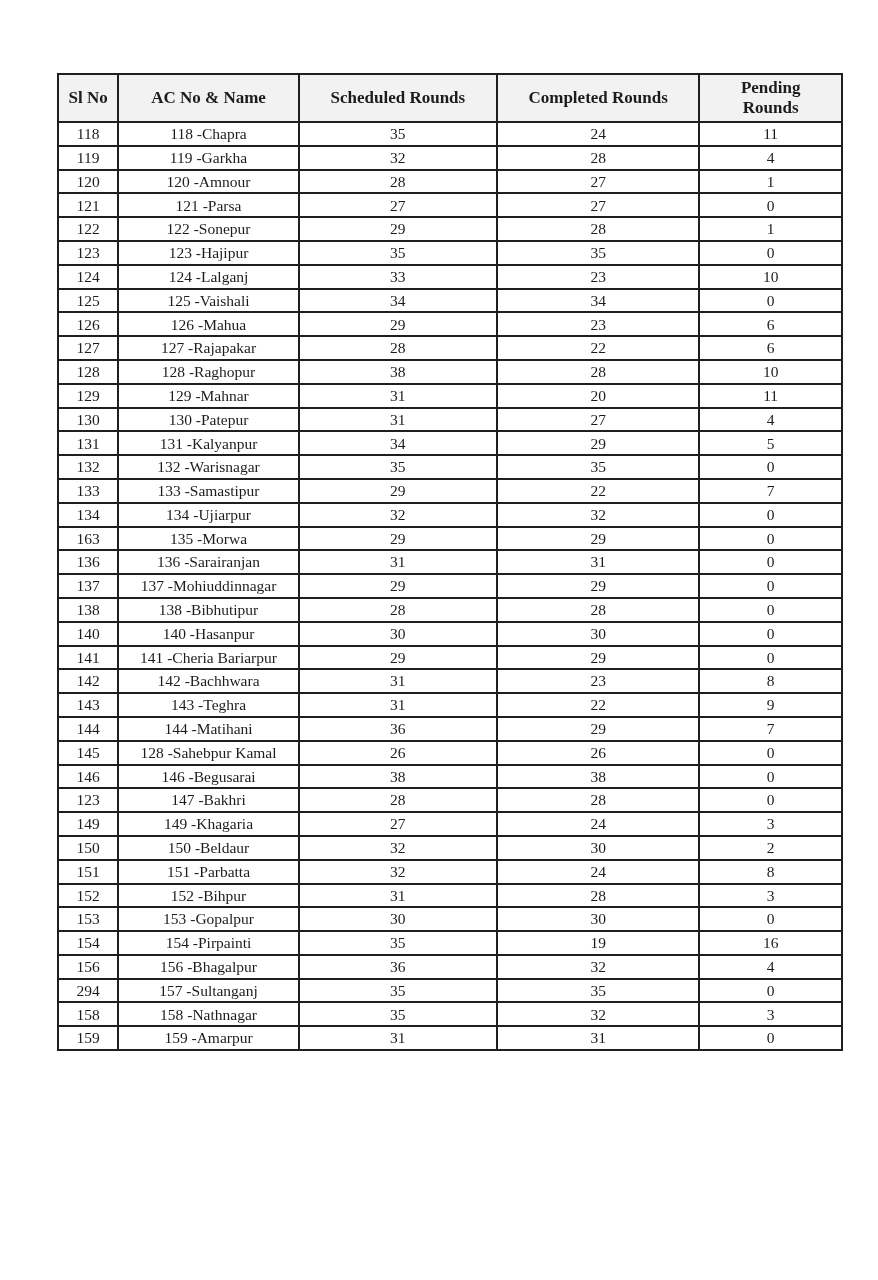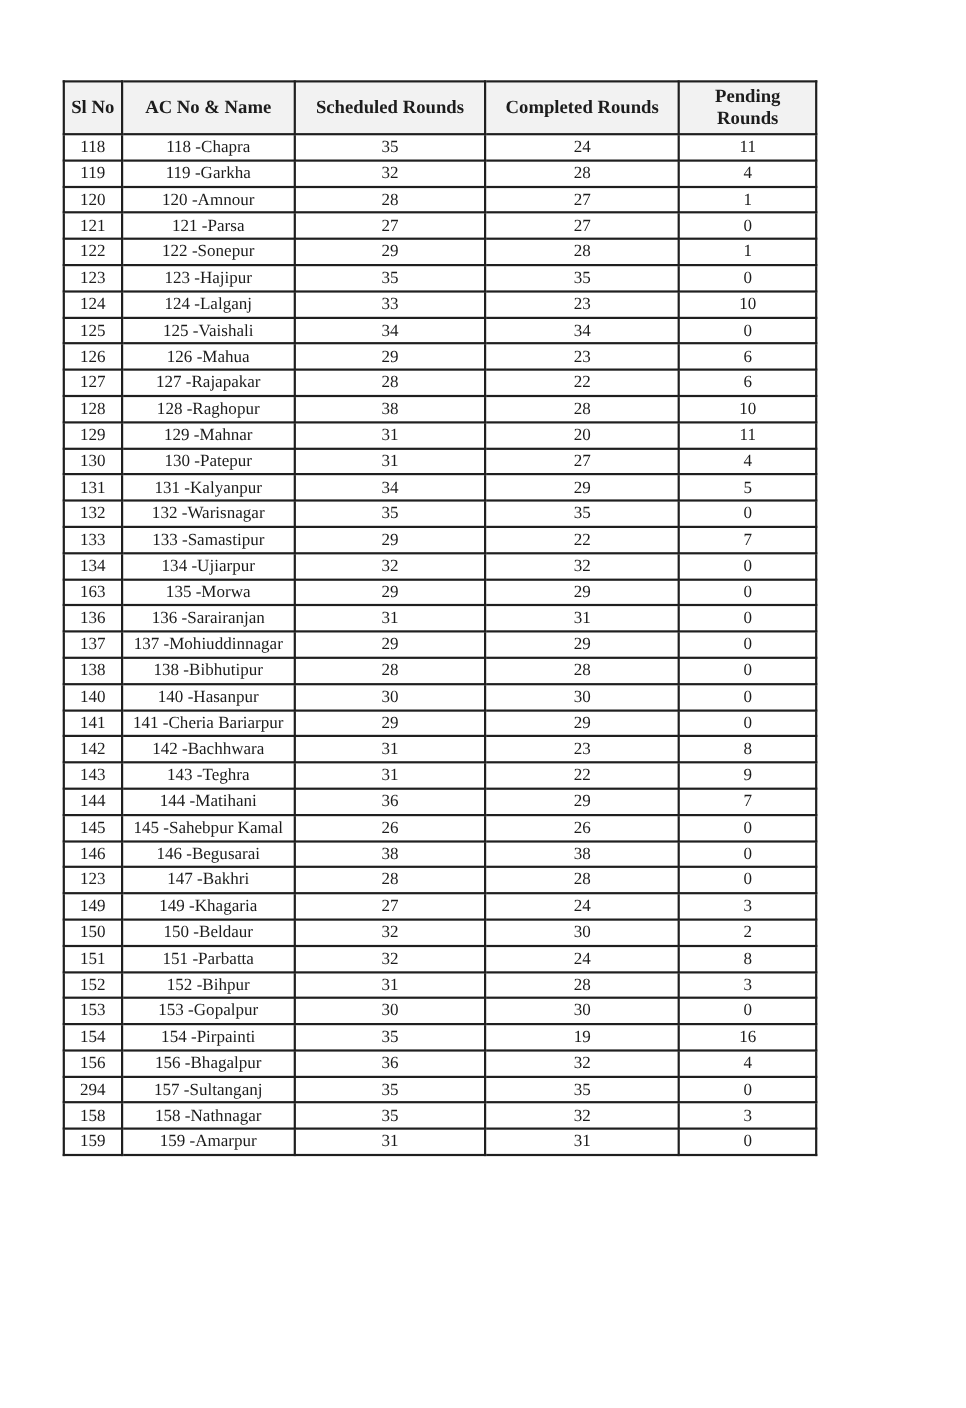--- a/index.html
+++ b/index.html
@@ -15,21 +15,21 @@
   .page {
     position: relative;
     width: 878px;
     height: 1280px;
     background: #ffffff;
   }
   table.rounds-table {
     position: absolute;
     left: 57px;
     top: 73px;
-    width: 686px;
+    width: 786px;
     border-collapse: collapse;
     table-layout: fixed;
     font-family: Liberation Serif, serif;
   }
   table.rounds-table th,
   table.rounds-table td {
     border: 2px solid #1f1f1f;
     text-align: center;
     vertical-align: middle;
     padding: 0 2px;
@@ -262,21 +262,21 @@
         </tr>
         <tr>
           <td>144</td>
           <td>144 -Matihani</td>
           <td>36</td>
           <td>29</td>
           <td>7</td>
         </tr>
         <tr>
           <td>145</td>
-          <td>145 -Sahebpur Kamal</td>
+          <td>128 -Sahebpur Kamal</td>
           <td>26</td>
           <td>26</td>
           <td>0</td>
         </tr>
         <tr>
           <td>146</td>
           <td>146 -Begusarai</td>
           <td>38</td>
           <td>38</td>
           <td>0</td>

